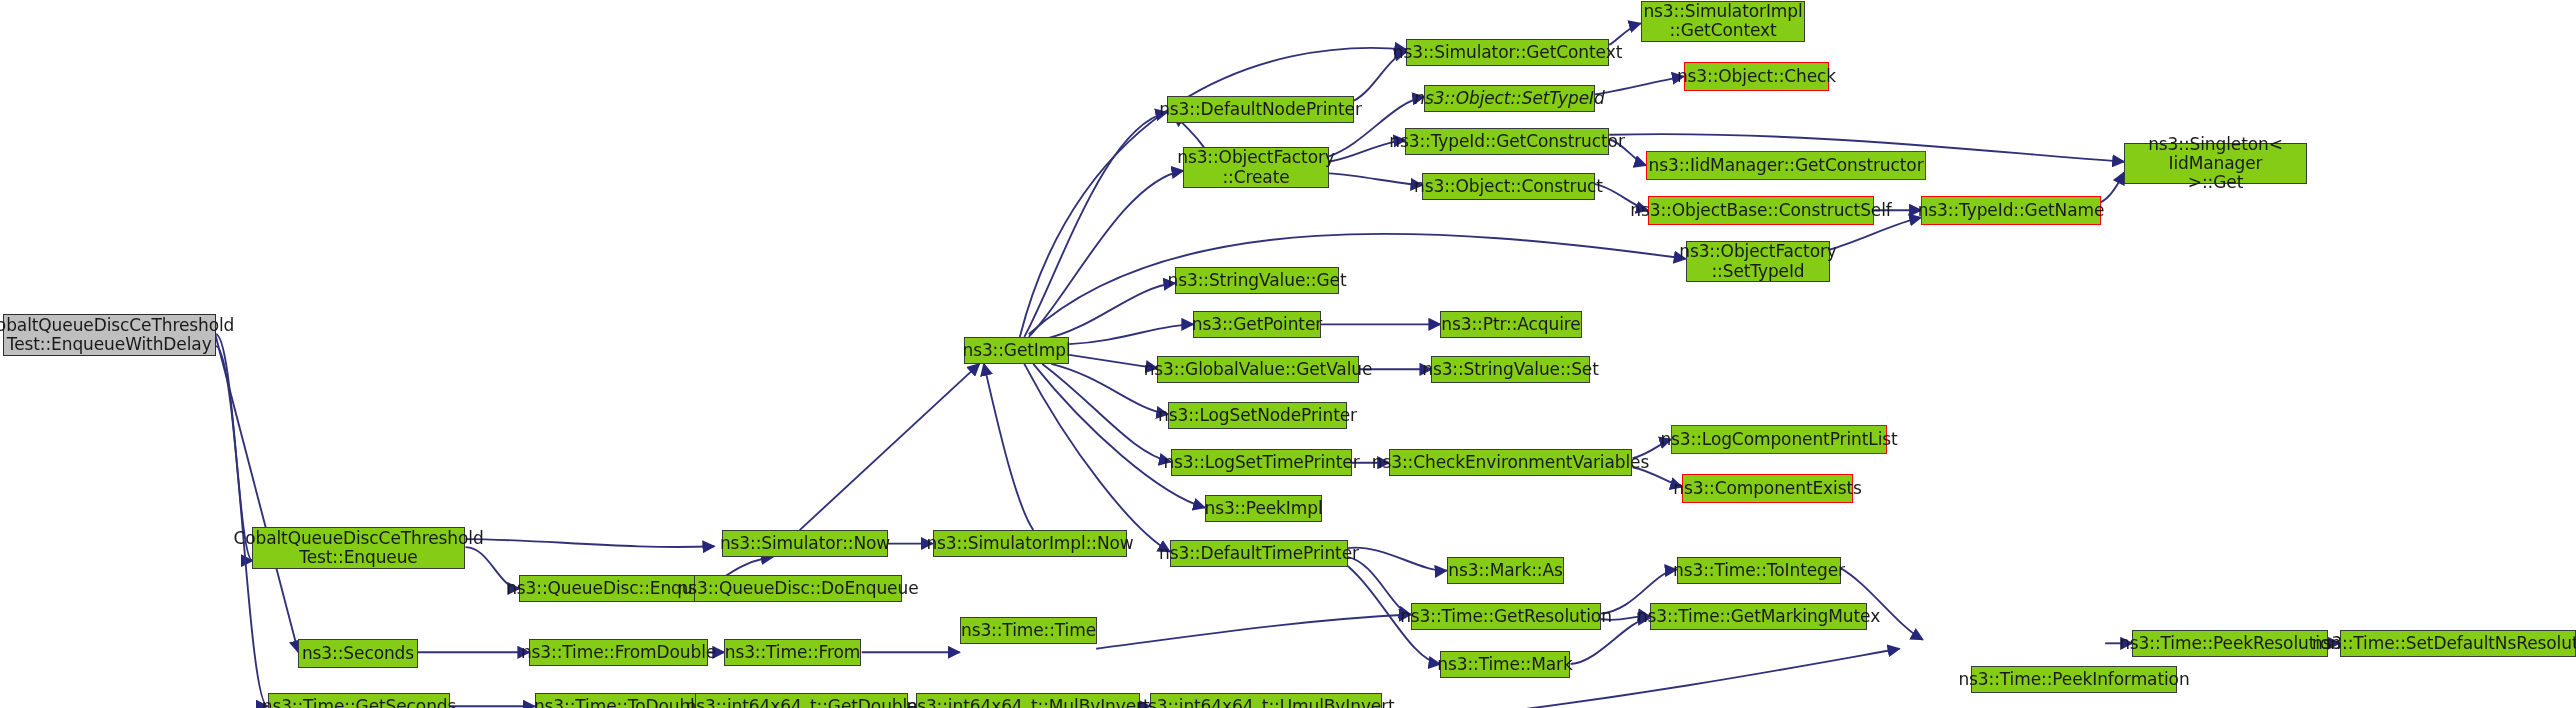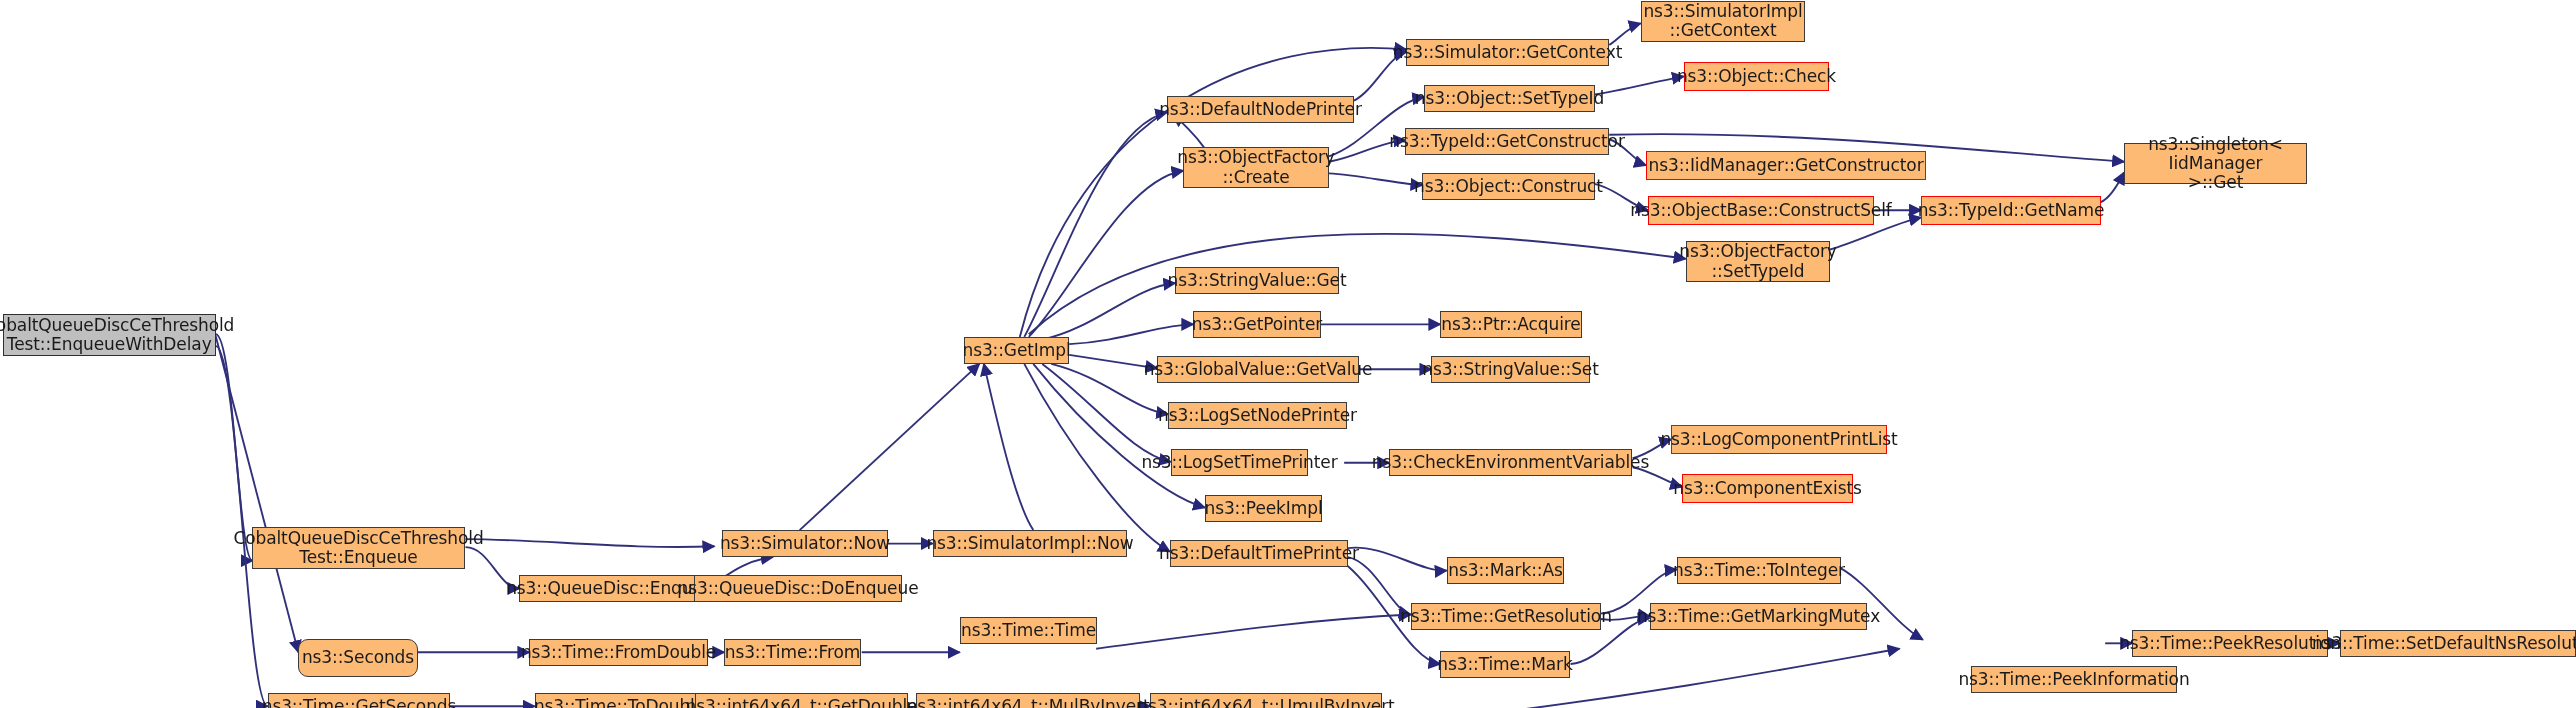--- a/index.html
+++ b/index.html
@@ -1,19 +1,19 @@
 <!DOCTYPE html>
 <html style="font-size:14.4px"><head>
 <meta charset="utf-8">
 <style>
   html,body{margin:0;padding:0;background:#ffffff;}
   #canvas{position:relative;width:2576px;height:708px;background:#ffffff;
           font-family:"DejaVu Sans","Liberation Sans",sans-serif;}
   svg.edges{position:absolute;left:0;top:0;width:2576px;height:708px;overflow:visible;}
-  .node{position:absolute;box-sizing:border-box;border:0.9px solid #3b3b3b;background:#fdba74;
+  .node{position:absolute;box-sizing:border-box;border:0.9px solid #3b3b3b;background:#84cc16;
         display:flex;align-items:center;justify-content:center;text-align:center;
         font-size:17px;color:#1a1a1a;line-height:1.12;letter-spacing:-0.1px;
         white-space:pre-line;padding:0 5.4px;}
   .node.red{border:1.8px solid #ff0000;}
   .node.root{background:#bfbfbf;border:0.9px solid #2e2e2e;}
   .edge{fill:none;stroke:#31317a;stroke-width:2.1;}
   .arrowhead{fill:#26267a;}
 </style>
 </head>
 <body>
@@ -82,46 +82,46 @@
       <path d="M 1748,739 C 1780,737 1810,690 1836,688" class="edge" marker-end="url(#ah)"></path>
       <path d="M 2048,632 C 2080,650 2110,695 2140,712" class="edge" marker-end="url(#ah)"></path>
       <path d="M 2343,716 L 2373,716" class="edge" marker-end="url(#ah)"></path>
       <path d="M 2591,716 L 2604,716" class="edge" marker-end="url(#ah)"></path>
     </svg>
   <div id="node-layer">
       <div class="node root" style="left: 2.7px; top: 314px; width: 213px; height: 42px;">CobaltQueueDiscCeThreshold
 Test::EnqueueWithDelay</div>
       <div class="node" style="left: 252px; top: 527px; width: 213px; height: 42px;">CobaltQueueDiscCeThreshold
 Test::Enqueue</div>
-      <div class="node" style="left: 298px; top: 639px; width: 120px; height: 38px; border-radius: 10px;">ns3::Seconds</div>
+      <div class="node" style="left: 298px; top: 639px; width: 120px; height: 29px;">ns3::Seconds</div>
       <div class="node" style="left: 268px; top: 693px; width: 182px; height: 27px;">ns3::Time::GetSeconds</div>
       <div class="node" style="left: 519px; top: 575px; width: 192px; height: 27px;">ns3::QueueDisc::Enqueue</div>
       <div class="node" style="left: 529px; top: 639px; width: 179px; height: 27px;">ns3::Time::FromDouble</div>
       <div class="node" style="left: 535px; top: 693px; width: 169px; height: 27px;">ns3::Time::ToDouble</div>
       <div class="node" style="left: 714px; top: 530px; width: 166px; height: 27px; margin-left: 8px;">ns3::Simulator::Now</div>
       <div class="node" style="left: 694px; top: 575px; width: 208px; height: 27px;">ns3::QueueDisc::DoEnqueue</div>
       <div class="node" style="left: 724px; top: 639px; width: 137px; height: 27px;">ns3::Time::From</div>
       <div class="node" style="left: 695px; top: 693px; width: 213px; height: 27px;">ns3::int64x64_t::GetDouble</div>
       <div class="node" style="left: 933px; top: 530px; width: 194px; height: 27px;">ns3::SimulatorImpl::Now</div>
       <div class="node" style="left: 960px; top: 617px; width: 137px; height: 27px;">ns3::Time::Time</div>
       <div class="node" style="left: 916px; top: 693px; width: 224px; height: 27px;">ns3::int64x64_t::MulByInvert</div>
       <div class="node" style="left: 1150px; top: 693px; width: 232px; height: 27px;">ns3::int64x64_t::UmulByInvert</div>
       <div class="node" style="left: 964px; top: 337px; width: 105px; height: 27px;">ns3::GetImpl</div>
       <div class="node" style="left: 1167px; top: 96px; width: 187px; height: 27px;">ns3::DefaultNodePrinter</div>
       <div class="node" style="left: 1183px; top: 147px; width: 146px; height: 41px;">ns3::ObjectFactory
 ::Create</div>
       <div class="node" style="left: 1175px; top: 267px; width: 164px; height: 27px;">ns3::StringValue::Get</div>
       <div class="node" style="left: 1193px; top: 311px; width: 128px; height: 27px;">ns3::GetPointer</div>
       <div class="node" style="left: 1157px; top: 356px; width: 202px; height: 27px;">ns3::GlobalValue::GetValue</div>
       <div class="node" style="left: 1168px; top: 402px; width: 179px; height: 27px;">ns3::LogSetNodePrinter</div>
-      <div class="node" style="left: 1171px; top: 449px; width: 137px; height: 27px;">ns3::LogSetTimePrinter</div>
+      <div class="node" style="left: 1171px; top: 449px; width: 181px; height: 27px;">ns3::LogSetTimePrinter</div>
       <div class="node" style="left: 1205px; top: 495px; width: 117px; height: 27px;">ns3::PeekImpl</div>
       <div class="node" style="left: 1170px; top: 540px; width: 178px; height: 27px;">ns3::DefaultTimePrinter</div>
       <div class="node" style="left: 1406px; top: 39px; width: 203px; height: 27px;">ns3::Simulator::GetContext</div>
-      <div class="node" style="left: 1424px; top: 85px; width: 171px; height: 27px;">ns3::Object::SetTypeId</div>
+      <div class="node" style="left: 1424px; top: 85px; width: 171px; height: 27px; font-style: italic;">ns3::Object::SetTypeId</div>
       <div class="node" style="left: 1405px; top: 128px; width: 204px; height: 27px;">ns3::TypeId::GetConstructor</div>
       <div class="node" style="left: 1422px; top: 173px; width: 173px; height: 27px;">ns3::Object::Construct</div>
       <div class="node" style="left: 1641px; top: 0.9px; width: 164px; height: 41px;">ns3::SimulatorImpl
 ::GetContext</div>
       <div class="node red" style="left: 1684px; top: 62px; width: 145px; height: 29px;">ns3::Object::Check</div>
       <div class="node red" style="left: 1646px; top: 151px; width: 280px; height: 29px;">ns3::IidManager::GetConstructor</div>
       <div class="node red" style="left: 1648px; top: 196px; width: 226px; height: 29px;">ns3::ObjectBase::ConstructSelf</div>
       <div class="node" style="left: 1686px; top: 241px; width: 144px; height: 41px;">ns3::ObjectFactory
 ::SetTypeId</div>
       <div class="node red" style="left: 1921px; top: 196px; width: 180px; height: 29px;">ns3::TypeId::GetName</div>

